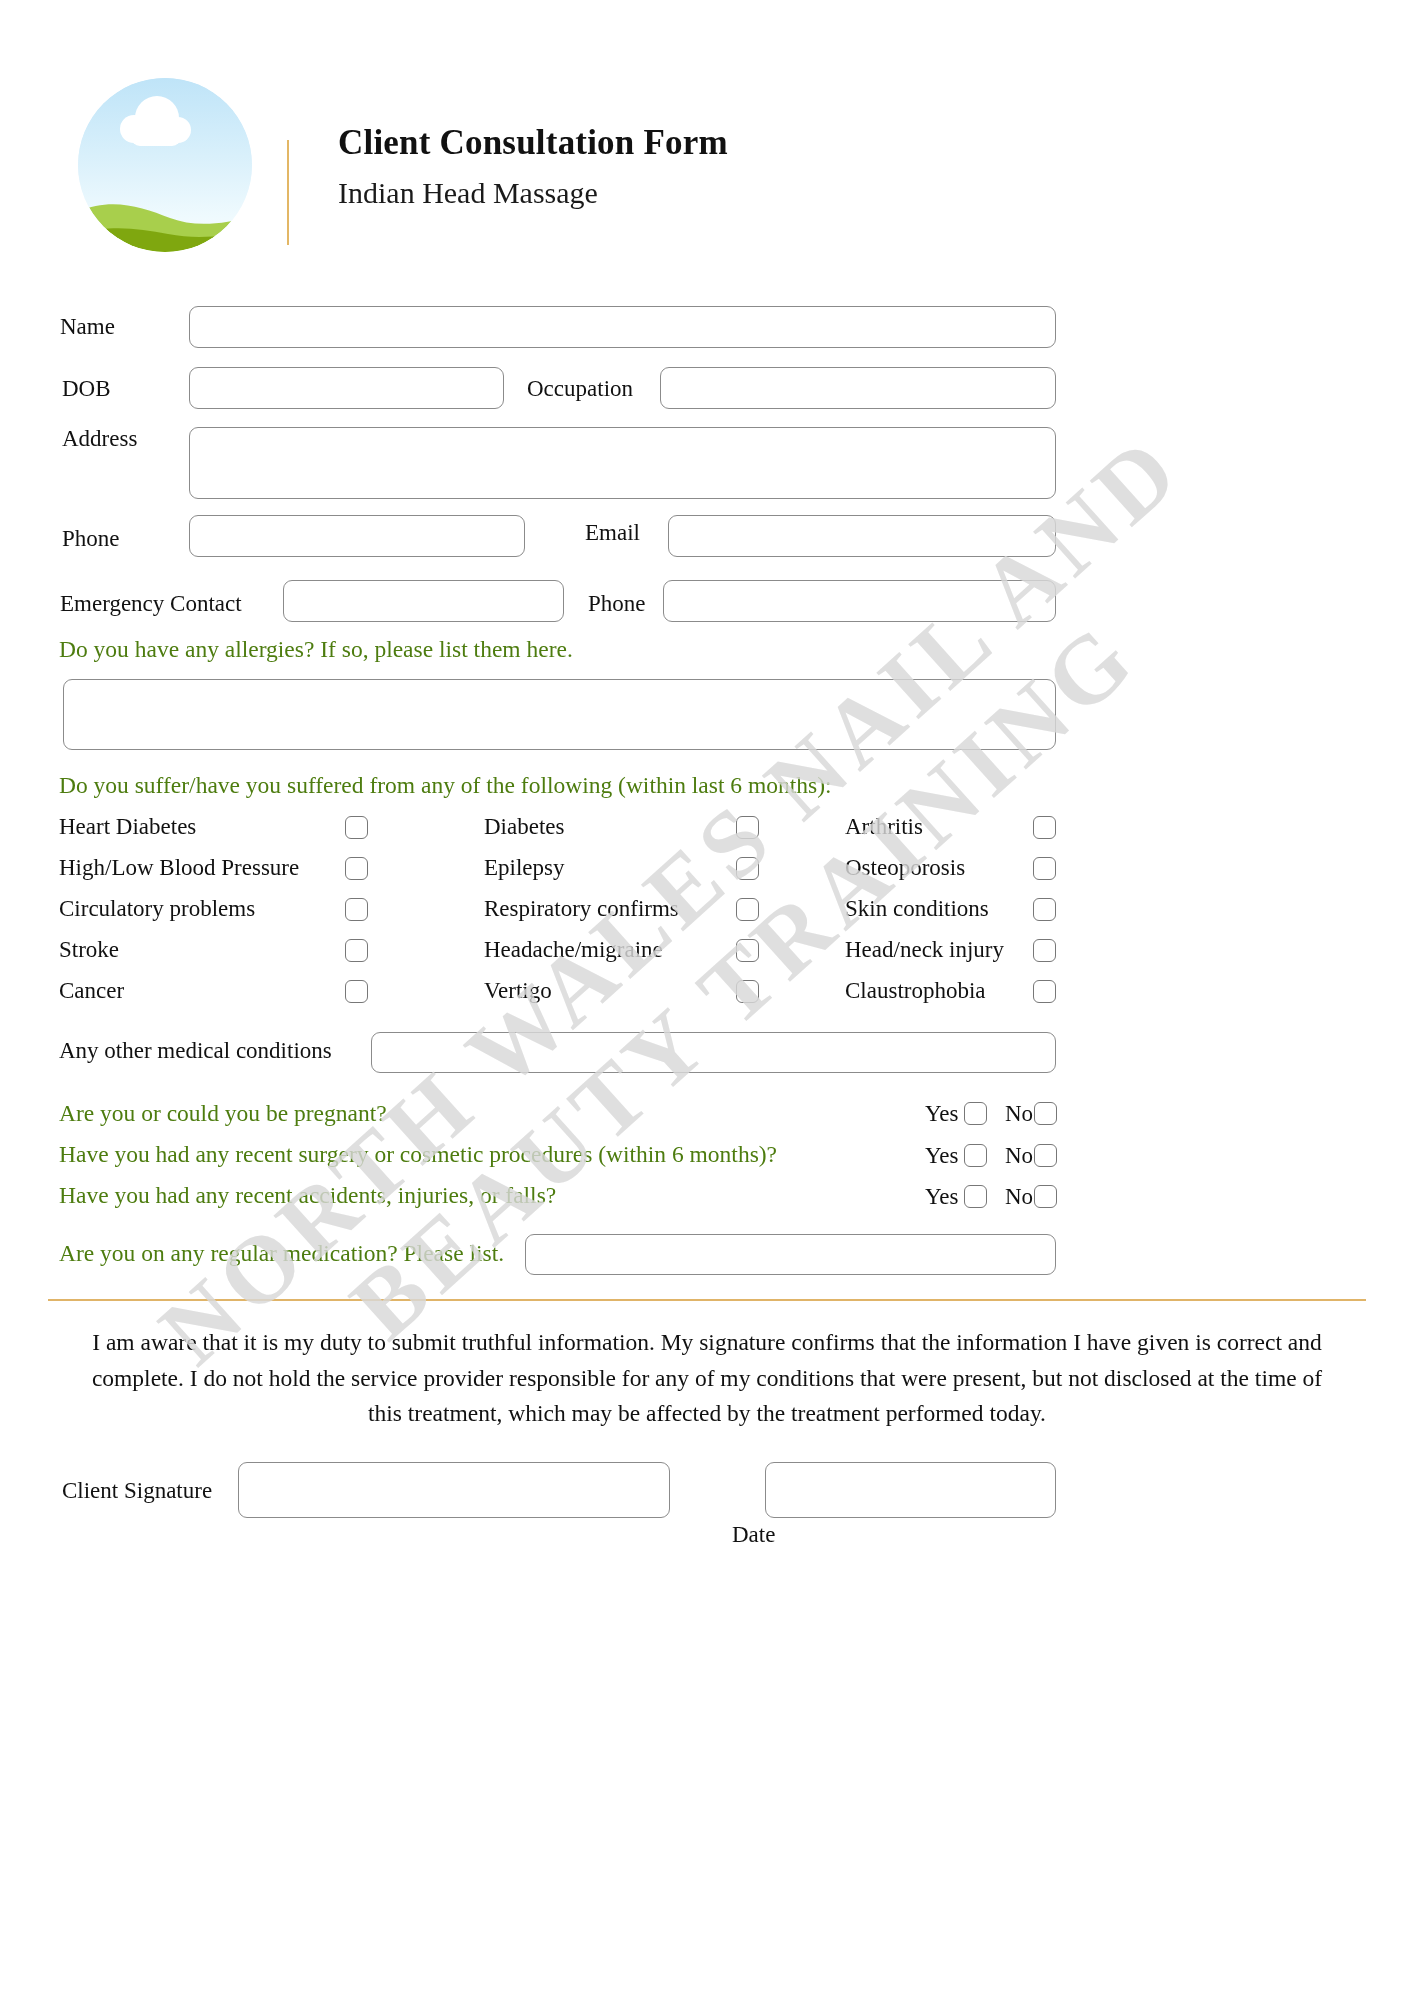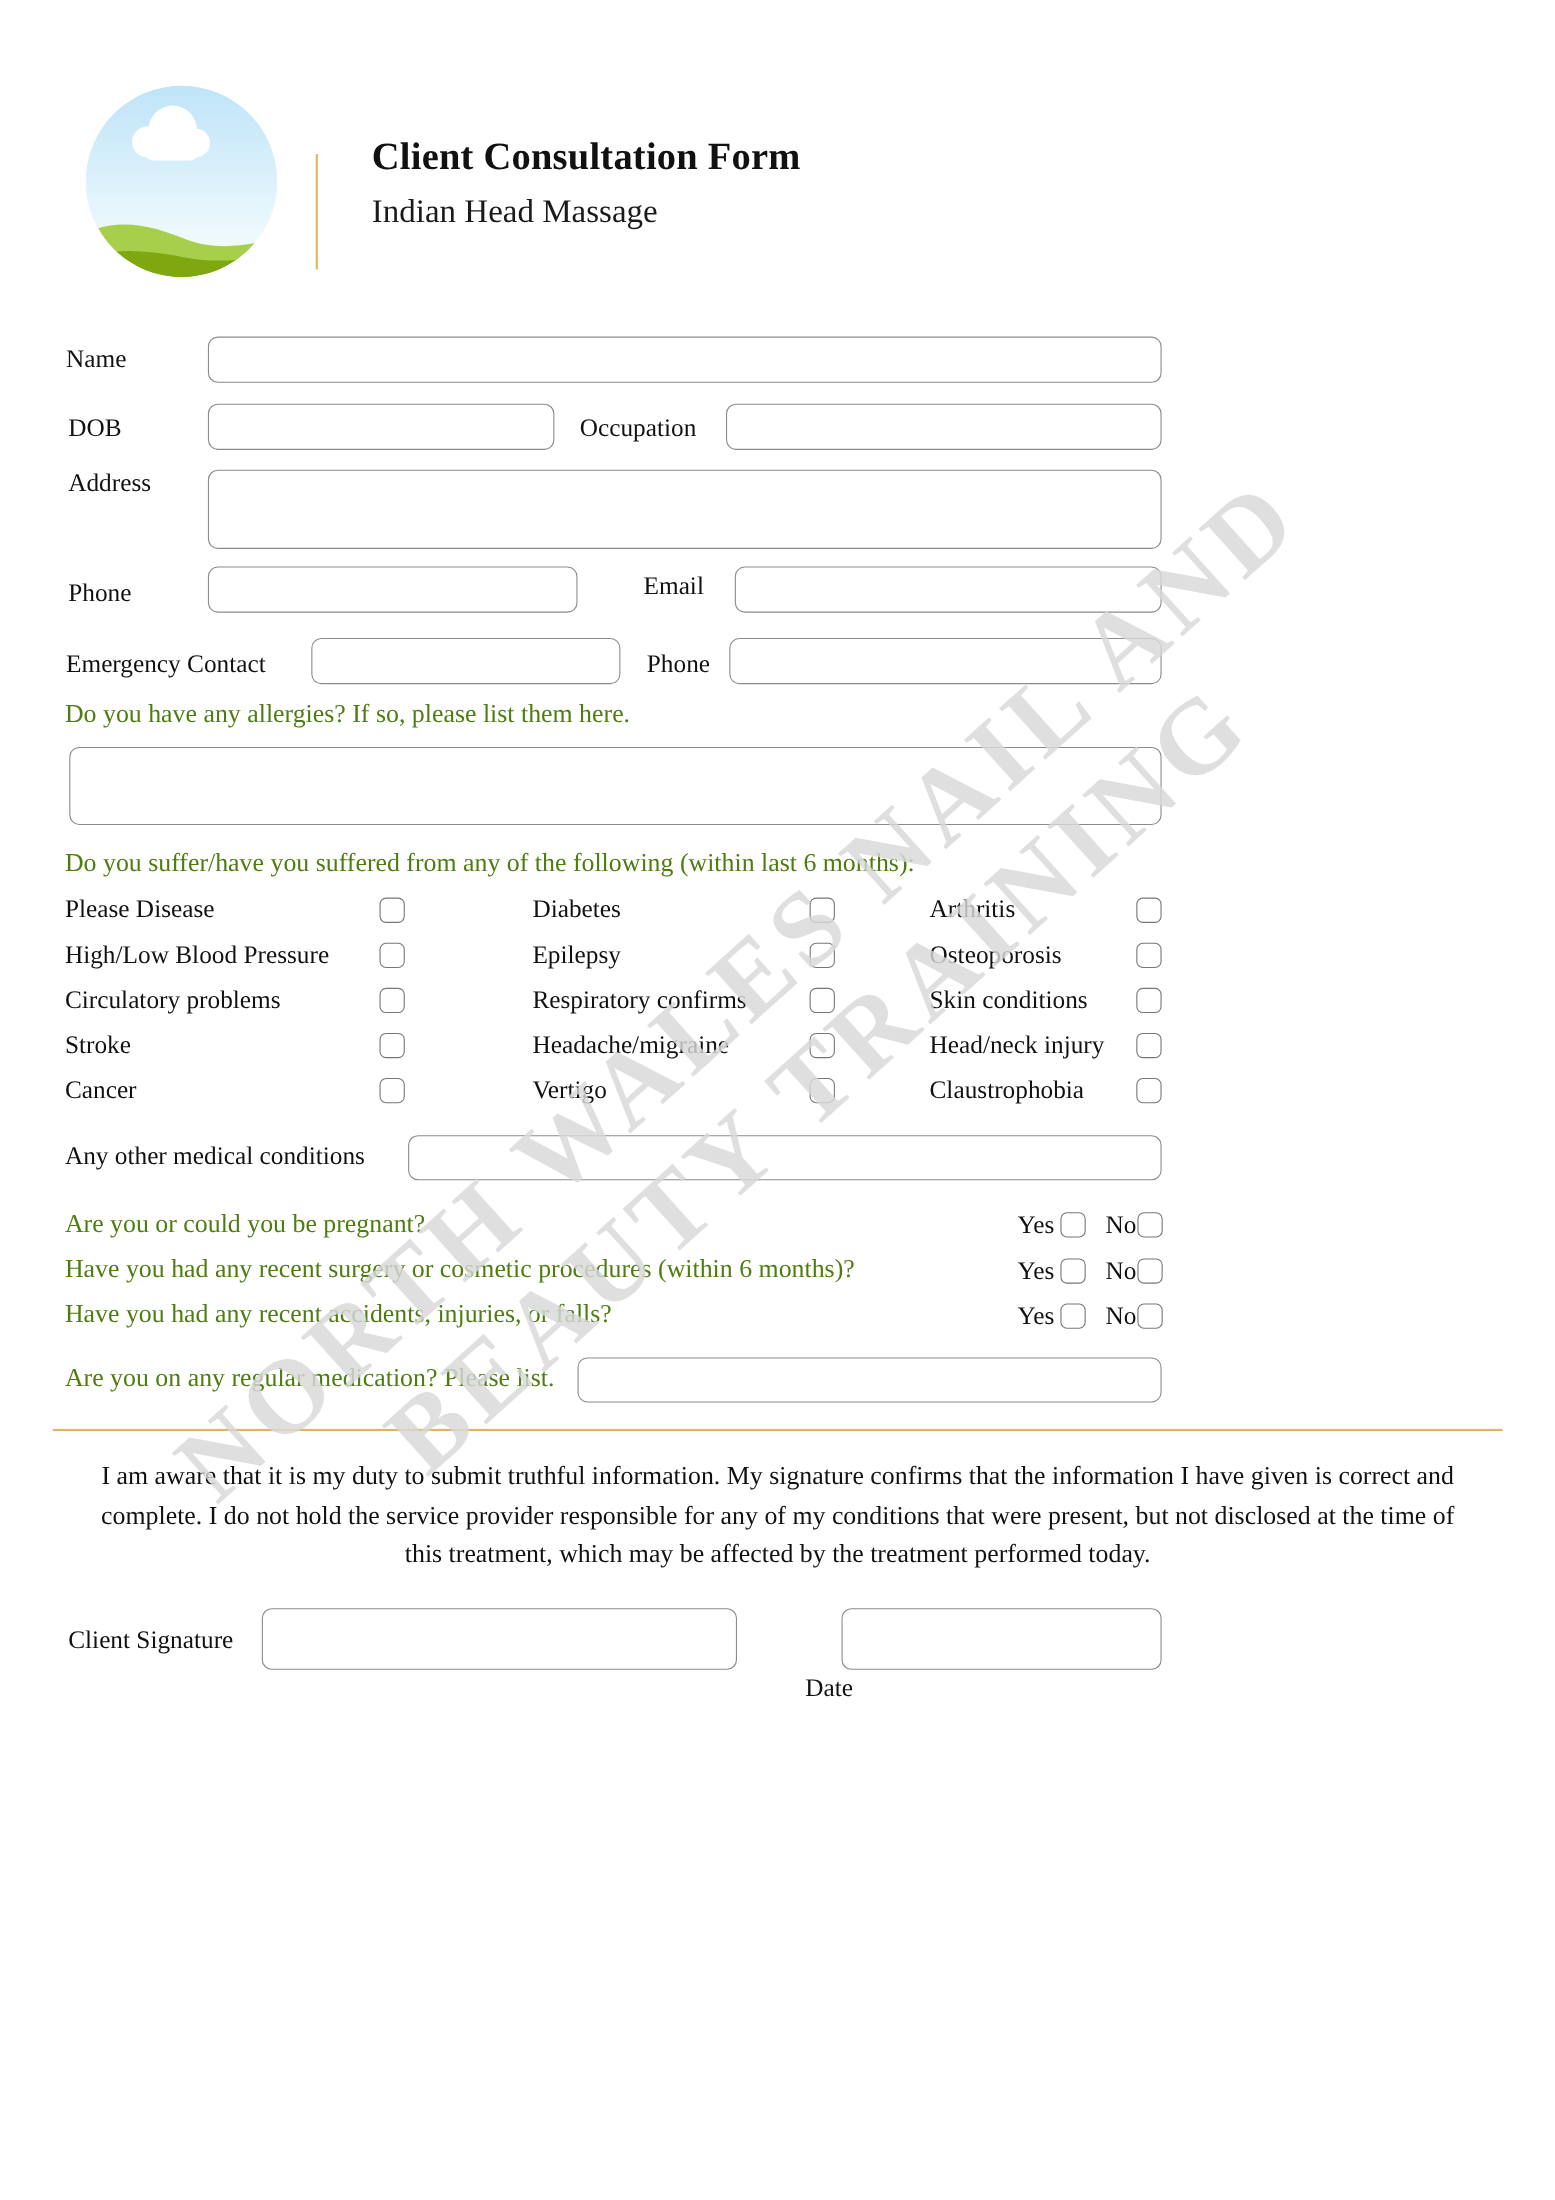--- a/index.html
+++ b/index.html
@@ -202,21 +202,21 @@
   <div class="lbl" style="left:60px; top:591px;">Emergency Contact</div>
   <div class="fld" style="left:283px; top:580px; width:281px; height:42px;"></div>
   <div class="lbl" style="left:588px; top:591px;">Phone</div>
   <div class="fld" style="left:663px; top:580px; width:393px; height:42px;"></div>
 
   <div class="qtext" style="left:59px; top:636px;">Do you have any allergies? If so, please list them here.</div>
   <div class="fld" style="left:63px; top:679px; width:993px; height:71px;"></div>
 
   <div class="qtext" style="left:59px; top:772px;">Do you suffer/have you suffered from any of the following (within last 6 months):</div>
 
-  <div class="lbl" style="left:59px; top:814px;">Please Disease</div>
+  <div class="lbl" style="left:59px; top:814px;">Heart Diabetes</div>
   <div class="lbl" style="left:59px; top:855px;">High/Low Blood Pressure</div>
   <div class="lbl" style="left:59px; top:896px;">Circulatory problems</div>
   <div class="lbl" style="left:59px; top:937px;">Stroke</div>
   <div class="lbl" style="left:59px; top:978px;">Cancer</div>
   <div class="cb" style="left:345px; top:816px;"></div>
   <div class="cb" style="left:345px; top:857px;"></div>
   <div class="cb" style="left:345px; top:898px;"></div>
   <div class="cb" style="left:345px; top:939px;"></div>
   <div class="cb" style="left:345px; top:980px;"></div>
 

